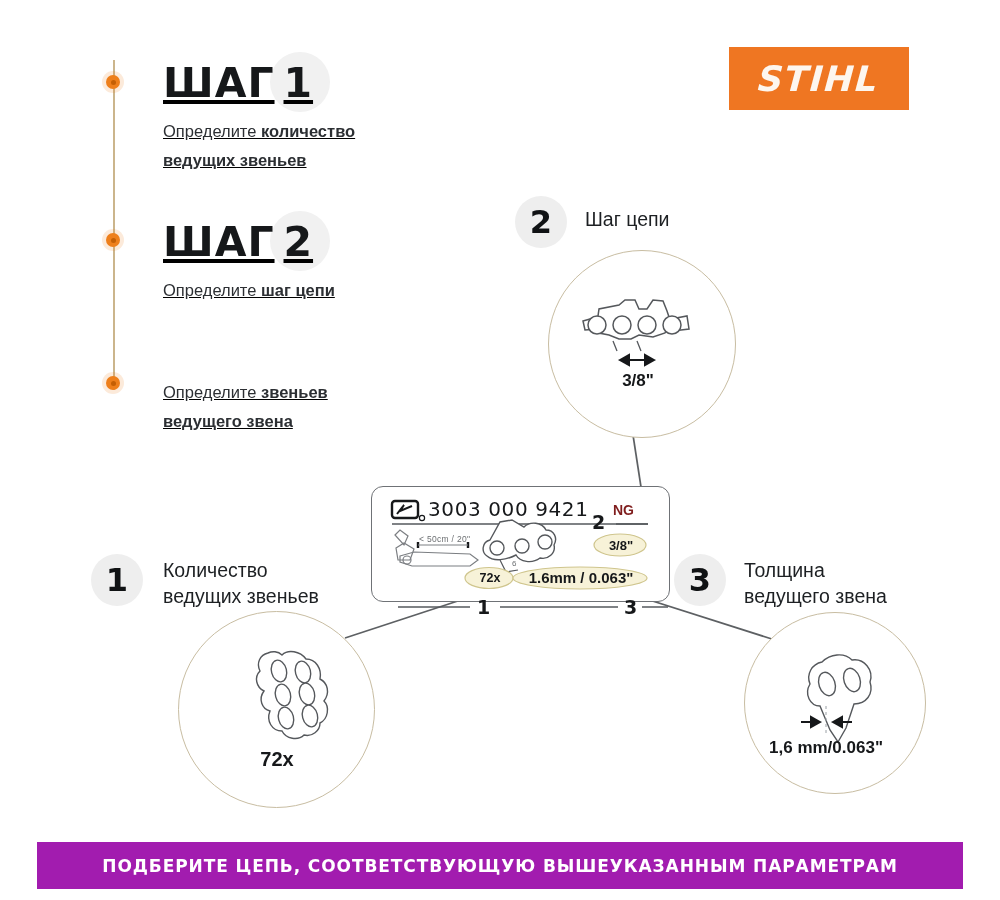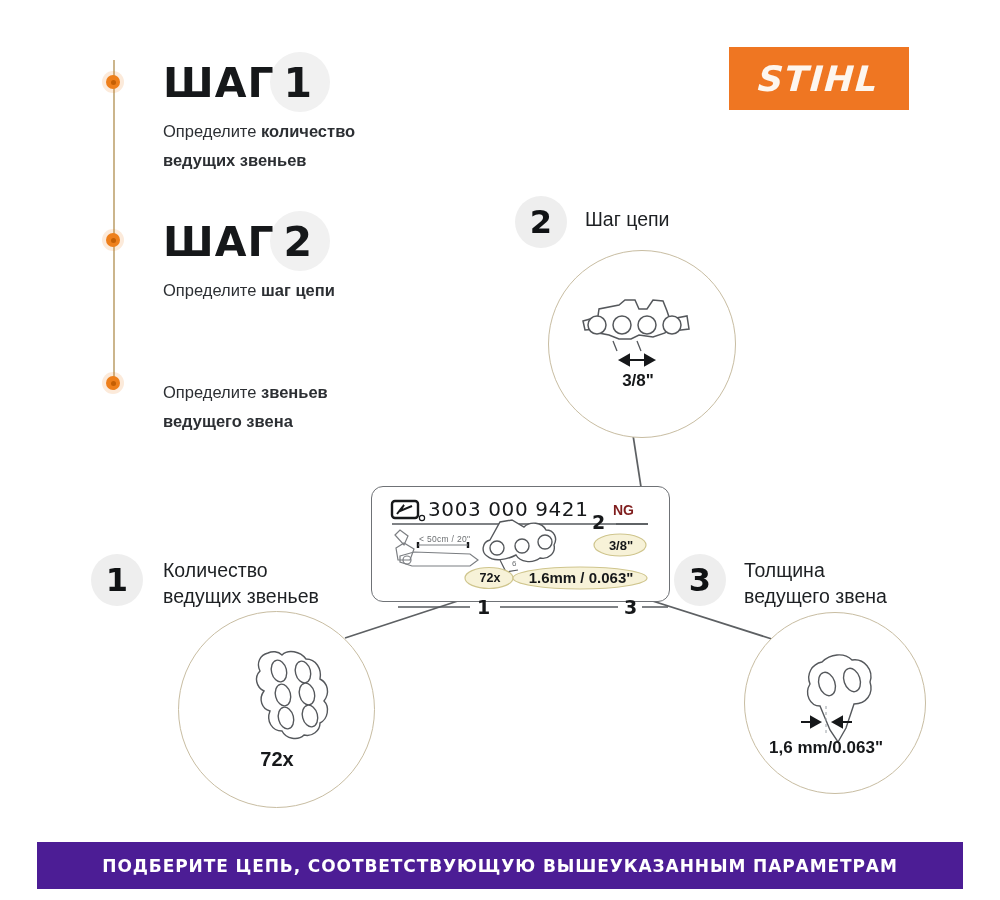--- a/index.html
+++ b/index.html
@@ -13,21 +13,21 @@
   #stage{position:relative;width:1000px;height:900px;}
 
   
   .tl-line{position:absolute;left:113px;top:60px;width:2px;height:330px;background:#cbb58c;}
   .tl-dot{position:absolute;width:14px;height:14px;border-radius:50%;
           background:#ee7f1b;left:106px;
           box-shadow:0 0 0 4px rgba(238,127,27,.16);}
   .tl-dot i{display:block;width:5px;height:5px;border-radius:50%;background:#c45f05;margin:4.5px auto;}
 
   
-  .step{position:absolute;left:163px;}
+  .step{position:absolute;left:163px;text-decoration:underline;}
   .step-title{
     font-family:"DejaVu Sans", sans-serif;
     font-weight:bold;font-size:41px;letter-spacing:1px;
     color:#16181a;line-height:1;white-space:nowrap;position:relative;
   }
   .step-title .ghost{
     position:absolute;width:60px;height:60px;border-radius:50%;
     background:#f1f1f1;z-index:-1;left:107px;top:-11px;
   }
   .step-title .num{position:relative;margin-left:9px;}
@@ -71,21 +71,21 @@
 
   
   .plate{
     position:absolute;left:371px;top:486px;width:297px;height:114px;
     border:1.6px solid #6f7276;border-radius:12px;background:#fff;
   }
 
   
   .banner{
     position:absolute;left:37px;top:842px;width:926px;height:47px;
-    background:#4c1d95;display:flex;align-items:center;justify-content:center;
+    background:#a21caf;display:flex;align-items:center;justify-content:center;
   }
   .banner span{
     color:#fff;font-size:17px;font-weight:bold;letter-spacing:.9px;
     font-family:"DejaVu Sans", sans-serif;white-space:nowrap;
   }
 
   svg.overlay{position:absolute;left:0;top:0;width:1000px;height:900px;pointer-events:none;}
 </style>
 </head>
 <body>

